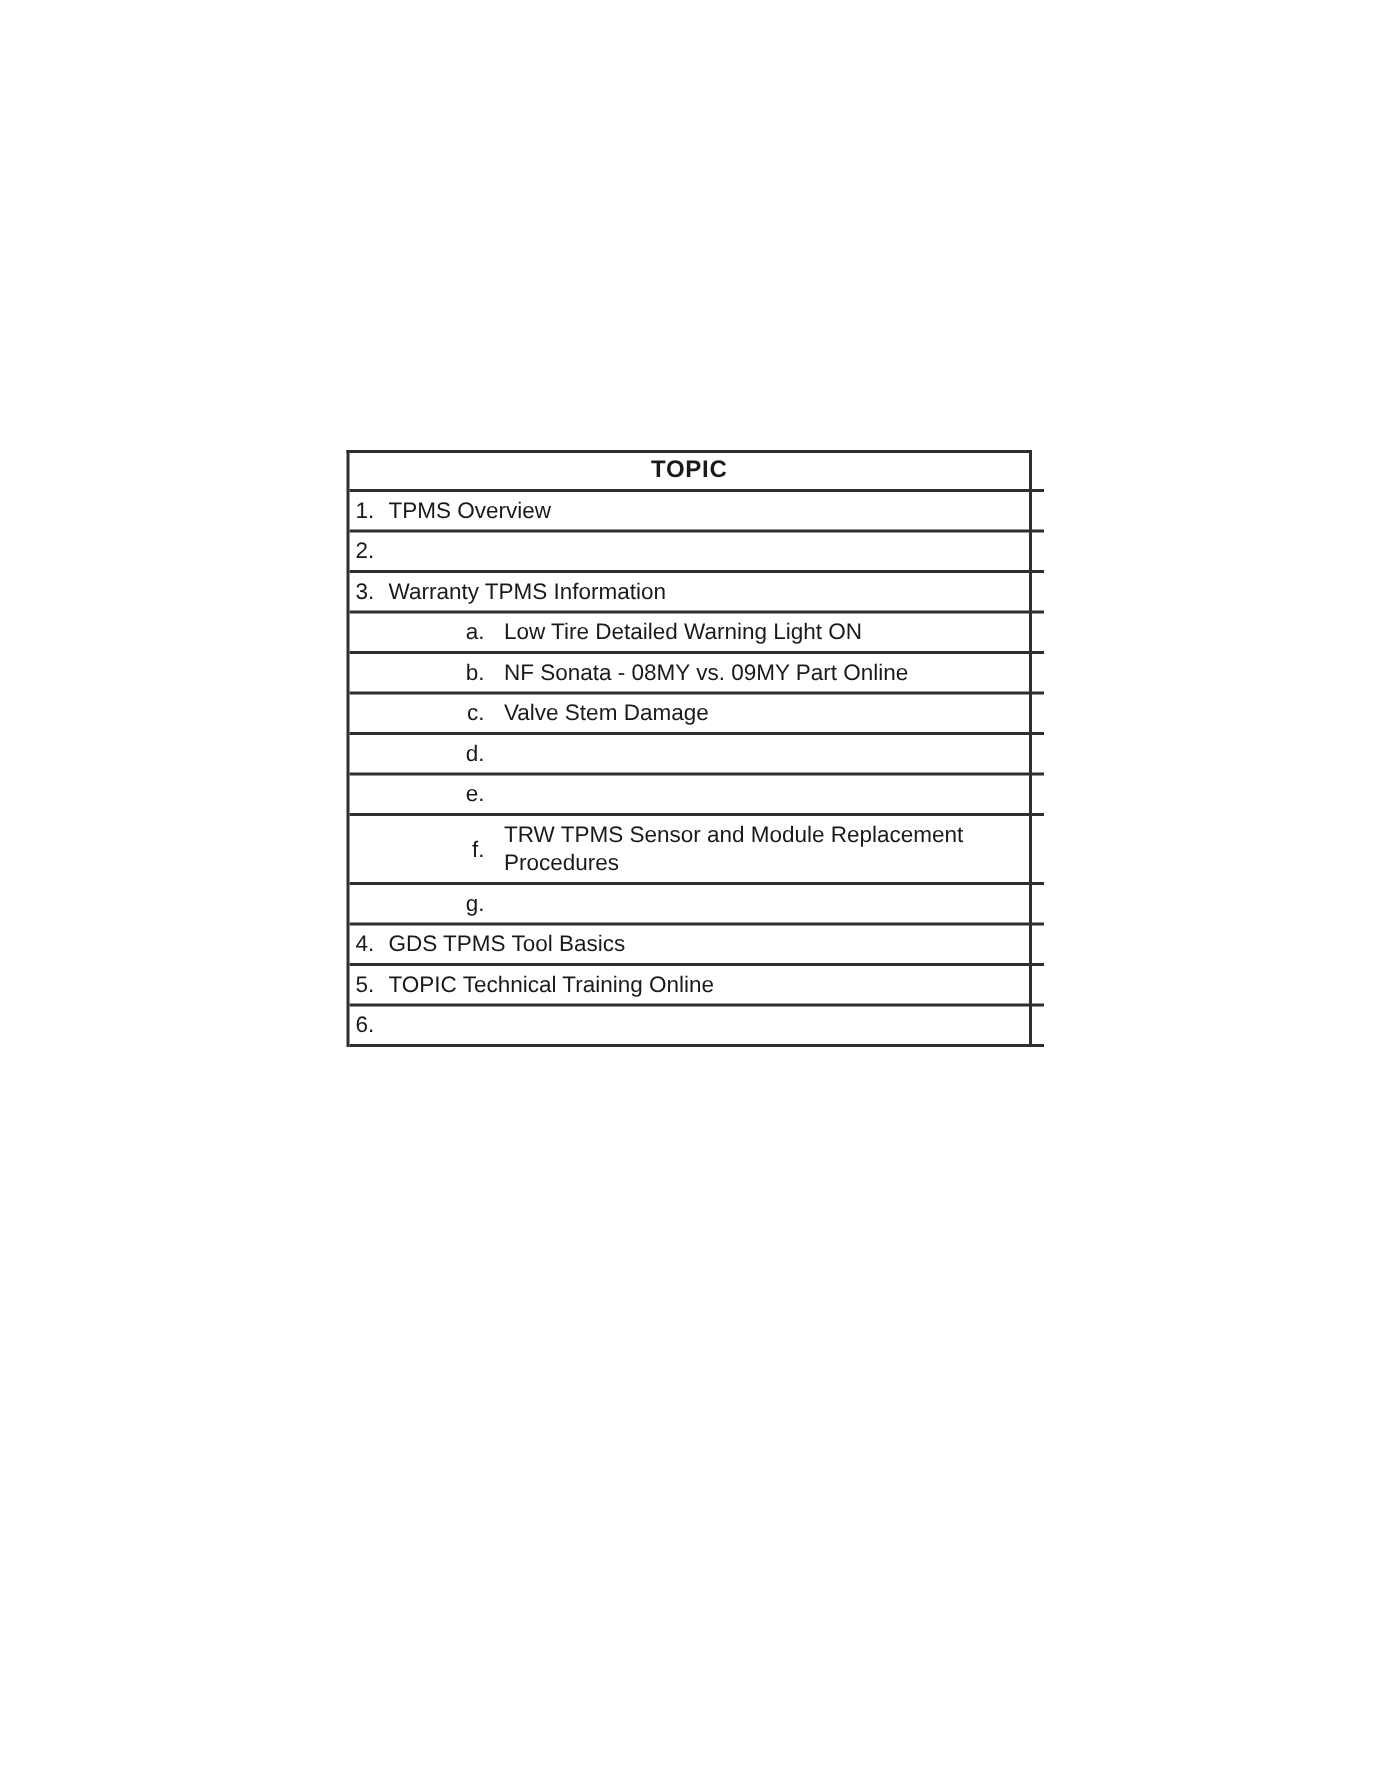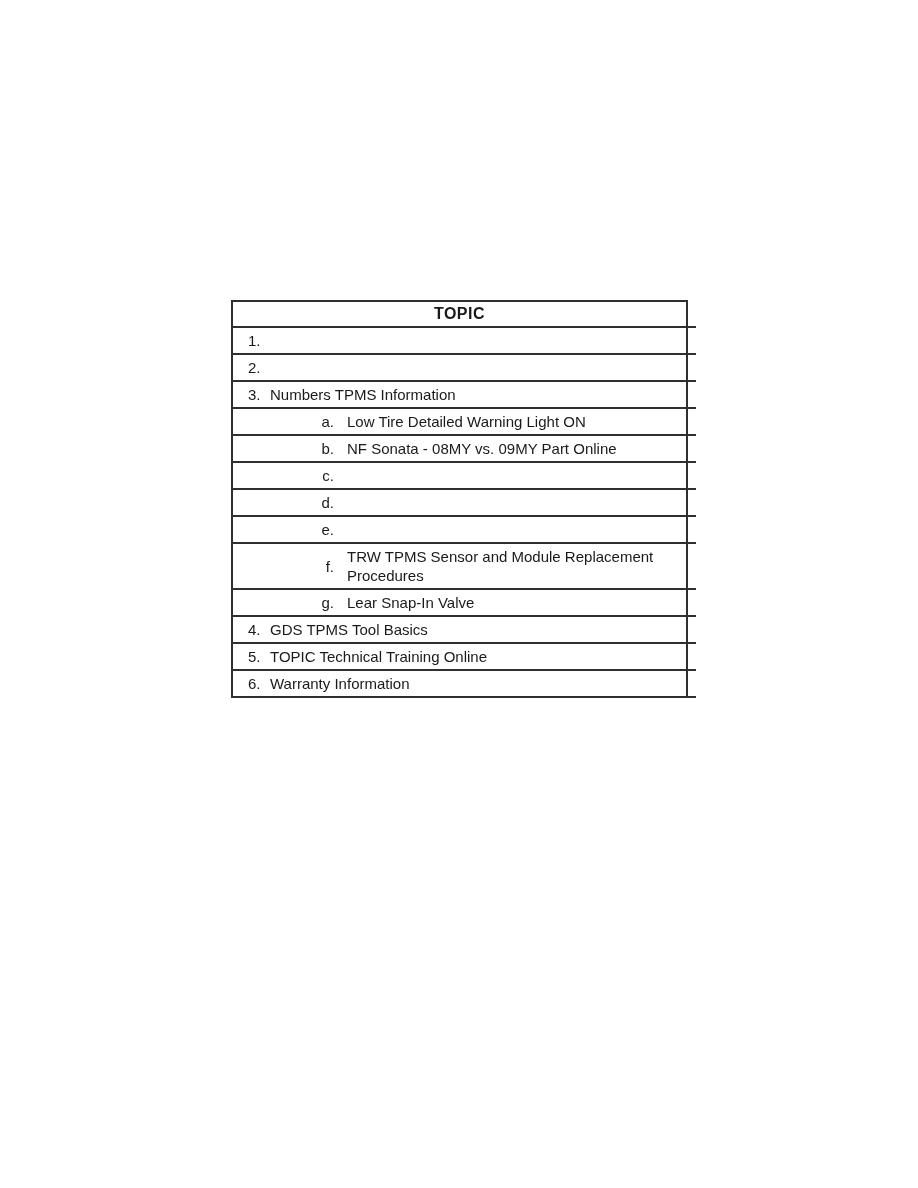--- a/index.html
+++ b/index.html
@@ -21,21 +21,21 @@
     width: 457px;
     border: 2px solid var(--border-color, #2f2f2f);
     border-bottom: none;
     background: #ffffff;
   }
   .row {
     position: relative;
     display: flex;
     align-items: center;
     min-height: 25px;
-    padding: 3px 11px;
+    padding: 3px 0;
     border-bottom: 2px solid var(--border-color, #2f2f2f);
     font-size: 15px;
     line-height: 19px;
     color: var(--text-color, #1a1a1a);
   }
   
   .row::after {
     content: "";
     position: absolute;
     right: -10px;
@@ -77,73 +77,73 @@
 <body style="background: rgb(255, 255, 255);">
 
 <div class="page">
   <div class="topic-table">
     <div class="row header-row">
       <span class="header-label">TOPIC</span>
     </div>
     <div id="rows-container">
   <div class="row lvl1">
     <span class="marker">1.</span>
+    <span class="row-text">TPMS Overview</span>
   </div>
 
   <div class="row lvl1">
     <span class="marker">2.</span>
   </div>
 
   <div class="row lvl1">
     <span class="marker">3.</span>
-    <span class="row-text">Numbers TPMS Information</span>
+    <span class="row-text">Warranty TPMS Information</span>
   </div>
 
   <div class="row lvl2">
     <span class="marker">a.</span>
     <span class="row-text">Low Tire Detailed Warning Light ON</span>
   </div>
 
   <div class="row lvl2">
     <span class="marker">b.</span>
     <span class="row-text">NF Sonata - 08MY vs. 09MY Part Online</span>
   </div>
 
   <div class="row lvl2">
     <span class="marker">c.</span>
+    <span class="row-text">Valve Stem Damage</span>
   </div>
 
   <div class="row lvl2">
     <span class="marker">d.</span>
   </div>
 
   <div class="row lvl2">
     <span class="marker">e.</span>
   </div>
 
   <div class="row lvl2">
     <span class="marker">f.</span>
     <span class="row-text">TRW TPMS Sensor and Module Replacement
 Procedures</span>
   </div>
 
   <div class="row lvl2">
     <span class="marker">g.</span>
-    <span class="row-text">Lear Snap-In Valve</span>
   </div>
 
   <div class="row lvl1">
     <span class="marker">4.</span>
     <span class="row-text">GDS TPMS Tool Basics</span>
   </div>
 
   <div class="row lvl1">
     <span class="marker">5.</span>
     <span class="row-text">TOPIC Technical Training Online</span>
   </div>
 
   <div class="row lvl1">
     <span class="marker">6.</span>
-    <span class="row-text">Warranty Information</span>
   </div>
 </div>
   </div>
 </div>
 
 </body></html>

